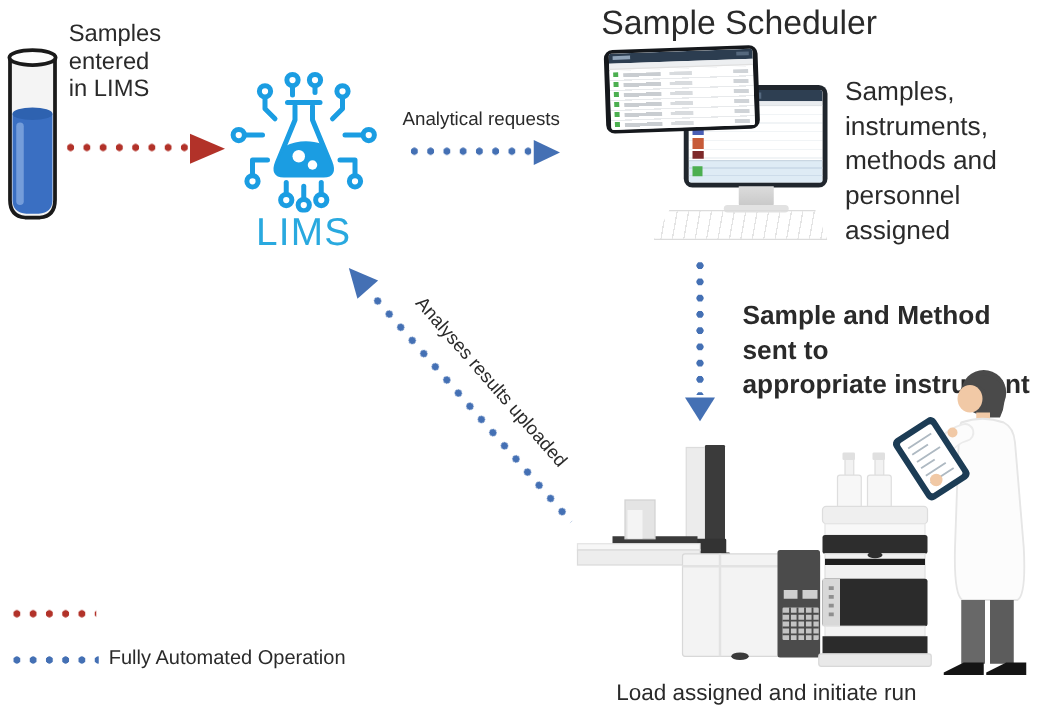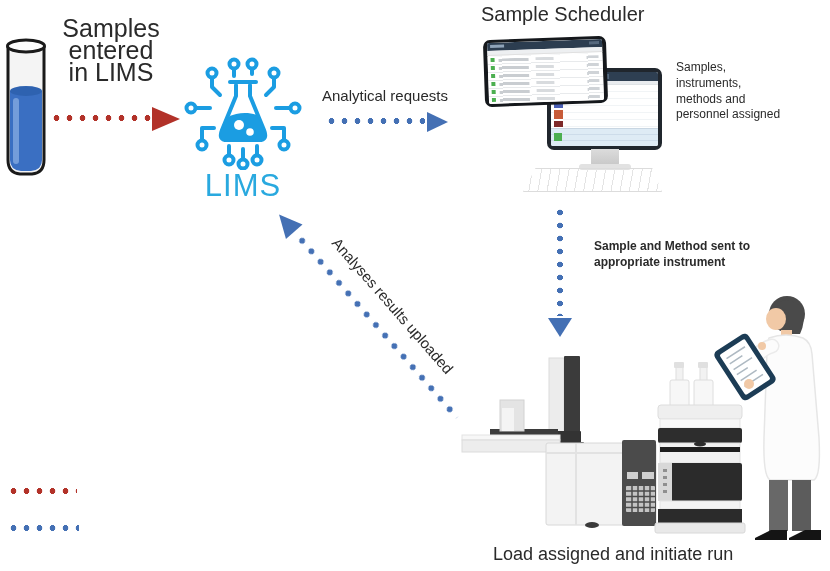--- a/index.html
+++ b/index.html
@@ -4,22 +4,22 @@
 <style>
   :root{
     --manual:#b23229; --automated:#4470b4; --lims-blue:#1b9de2;
     --lims-text:#29a9df; --ink:#2a2a2a;
   }
   *{margin:0;padding:0;box-sizing:border-box;}
   body{background:#ffffff;font-family:"Liberation Sans", sans-serif;color:var(--ink);}
   .canvas{position:relative;width:830px;height:571px;background:#fff;overflow:hidden;}
   .abs{position:absolute;}
   .pre{white-space:pre-line;}
-  .lbl{font-size:12px;line-height:1.32;color:var(--ink);}
-  .title{font-size:20px;color:var(--ink);}
+  .lbl{font-size:21px;line-height:1.32;color:var(--ink);}
+  .title{font-size:27px;color:var(--ink);}
   .small{font-size:15px;}
   
   .dots-h{height:8px;background-image:radial-gradient(circle, var(--c) 2.7px, rgba(0,0,0,0) 3.1px);background-size:13px 8px;background-repeat:repeat-x;}
   .dots-v{width:8px;background-image:radial-gradient(circle, var(--c) 2.7px, rgba(0,0,0,0) 3.1px);background-size:8px 13px;background-repeat:repeat-y;}
   .red{--c:var(--manual);} .blue{--c:var(--automated);}
   
   .tri-right{width:0;height:0;border-top:12px solid transparent;border-bottom:12px solid transparent;border-left:28px solid var(--c);}
   .tri-right.sm{border-top-width:10px;border-bottom-width:10px;border-left-width:21px;}
   .tri-down{width:0;height:0;border-left:12px solid transparent;border-right:12px solid transparent;border-top:19px solid var(--c);}
   .tri-left{width:0;height:0;border-top:11px solid transparent;border-bottom:11px solid transparent;border-right:23px solid var(--c);}
@@ -68,21 +68,21 @@
 <div class="canvas">
 
   <svg class="abs" style="left:4px;top:36px;" width="44" height="142" viewBox="0 0 44 142">
     <path d="M4,10 L4,124 Q4,137 16,138 L28,138 Q40,137 40,124 L40,10" fill="#f4f4f4" stroke="#1a1a1a" stroke-width="3"></path>
     <path d="M6,55 L6,124 Q6,134 17,135 L27,135 Q38,134 38,124 L38,55 Z" fill="#3a6fc2"></path>
     <ellipse cx="22" cy="55" rx="16" ry="5" fill="#2e62b0"></ellipse>
     <rect x="9" y="62" width="6" height="66" rx="3" fill="#7fa6de" opacity="0.85"></rect>
     <ellipse cx="22" cy="10" rx="18.5" ry="6" fill="#fdfdfd" stroke="#1a1a1a" stroke-width="3"></ellipse>
   </svg>
 
-  <div class="abs pre" style="left:55px;top:17px;width:112px;text-align:center;font-size:25px;line-height:22px;">Samples
+  <div class="abs pre" style="left:55px;top:17px;width:112px;text-align:left;font-size:19px;line-height:22px;">Samples
 entered
 in LIMS</div>
 
   <div class="abs dots-h red" style="left:50px;top:114px;width:101px;"></div>
   <div class="abs tri-right red" style="left:152px;top:107px;--c:var(--manual);"></div>
 
   <svg class="abs" style="left:182px;top:56px;" width="122" height="114" viewBox="0 0 122 114">
     <g class="lims-stroke" fill="none" stroke-width="4" stroke-linecap="round" stroke-linejoin="round">
       <path d="M52,20 V13"></path>
         <circle cx="52" cy="8" r="4.5"></circle>
@@ -234,14 +234,15 @@
       <rect x="340" y="192" width="19" height="51" fill="#5c5c5c"></rect>
       <path d="M303,250 L319,242 H335 V252 H303 Z" fill="#141414"></path>
       <path d="M337,250 L353,242 H369 V252 H337 Z" fill="#141414"></path>
     </g>
   </svg>
 
   <div class="abs" style="left:493px;top:544px;font-size:18px;">Load assigned and initiate run</div>
 
   <div class="abs dots-h red legend-dots" style="left:7px;top:487px;"></div>
   <div class="abs dots-h blue legend-dots" style="left:7px;top:524px;width:72px;"></div>
+  <div class="abs legend-label" style="left:87px;top:518px;">Fully Automated Operation</div>
 
 </div>
 
 </body></html>

